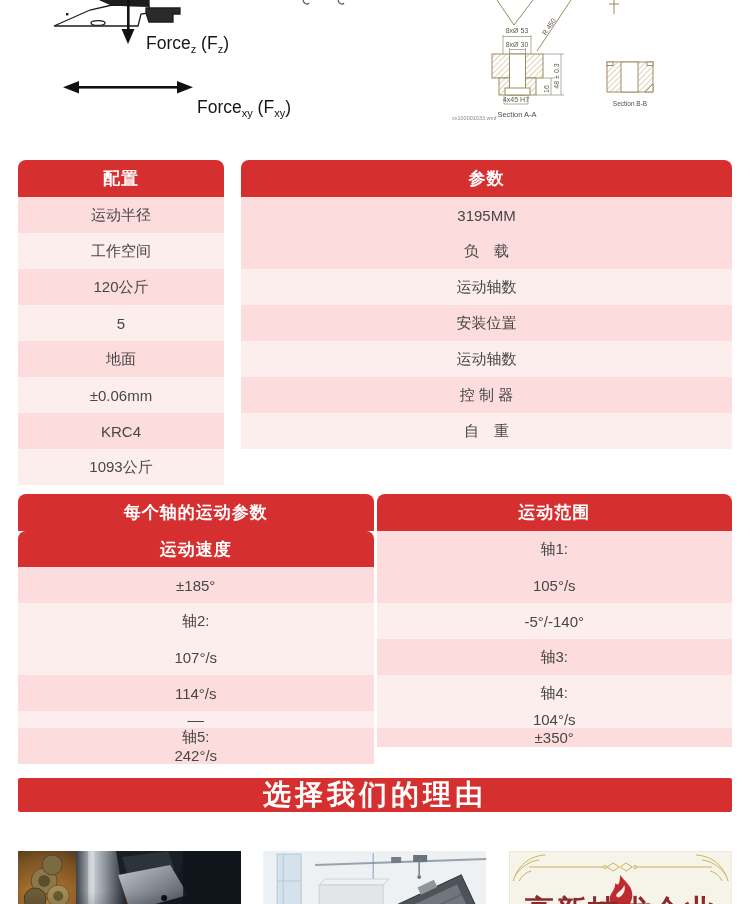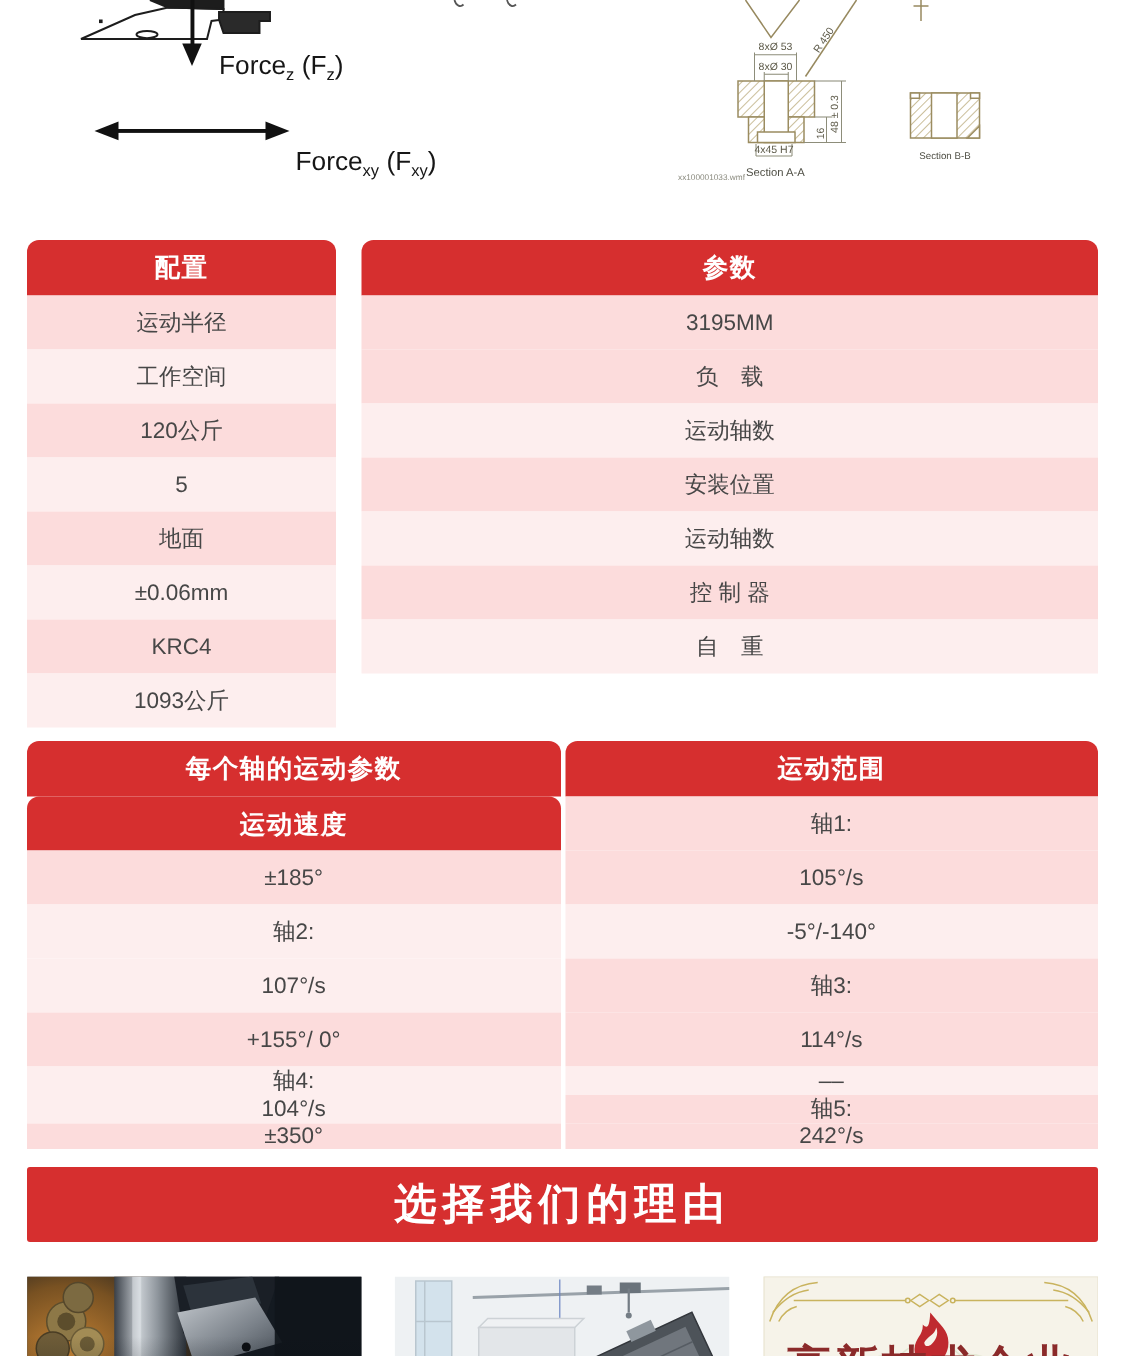--- a/index.html
+++ b/index.html
@@ -26,21 +26,21 @@
   .spec-table{position:absolute;left:18px;width:714px;display:grid;}
   .table1{top:160px;grid-template-columns:206px 1fr;grid-template-rows:37px repeat(8,36px);column-gap:17px;}
   .table2{top:494px;grid-template-columns:1fr 1fr;grid-template-rows:37px repeat(5,36px);column-gap:3px;}
   .th{background:var(--accent-red);color:#fff;font-weight:700;font-size:17px;letter-spacing:1px;
       display:flex;align-items:center;justify-content:center;border-radius:8px 8px 0 0;}
   .cell{display:flex;align-items:center;justify-content:center;font-size:15px;color:var(--cell-text);text-align:center;}
   .rowA{background:var(--row-pink-dark);}
   .rowB{background:var(--row-pink-light);}
 
   
-  .banner{position:absolute;left:18px;top:778px;width:714px;height:50px;background:var(--accent-red);
+  .banner{position:absolute;left:18px;top:778px;width:714px;height:34px;background:var(--accent-red);
       color:#fff;font-size:28px;font-weight:700;letter-spacing:4px;display:flex;align-items:center;
       justify-content:center;border-radius:2px;}
 
   
   .gallery{position:absolute;left:18px;top:851px;width:714px;display:grid;grid-template-columns:1fr 1fr 1fr;column-gap:22px;}
   .gallery svg{display:block;width:100%;height:150px;}
   .cert-caption{font-size:30px;font-weight:700;fill:#8b2a2a;letter-spacing:2px;font-family:"Liberation Sans",sans-serif;}
 </style>
 </head>
 <body>
@@ -156,21 +156,20 @@
     <div class="th">运动范围</div>
     <div class="th">运动速度</div>
 
     <div class="cell rowA">轴1:</div>
     <div class="cell rowA">±185°</div>
     <div class="cell rowA">105°/s</div>
     <div class="cell rowB">轴2:</div>
     <div class="cell rowB">-5°/-140°</div>
     <div class="cell rowB">107°/s</div>
     <div class="cell rowA">轴3:</div>
-    <div class="cell rowA">+155°/ 0°</div>
     <div class="cell rowA">114°/s</div>
     <div class="cell rowB">轴4:</div>
     <div class="cell rowB">––</div>
     <div class="cell rowB">104°/s</div>
     <div class="cell rowA">轴5:</div>
     <div class="cell rowA">±350°</div>
     <div class="cell rowA">242°/s</div>
   </div>
 
   <div class="banner">选择我们的理由</div>

